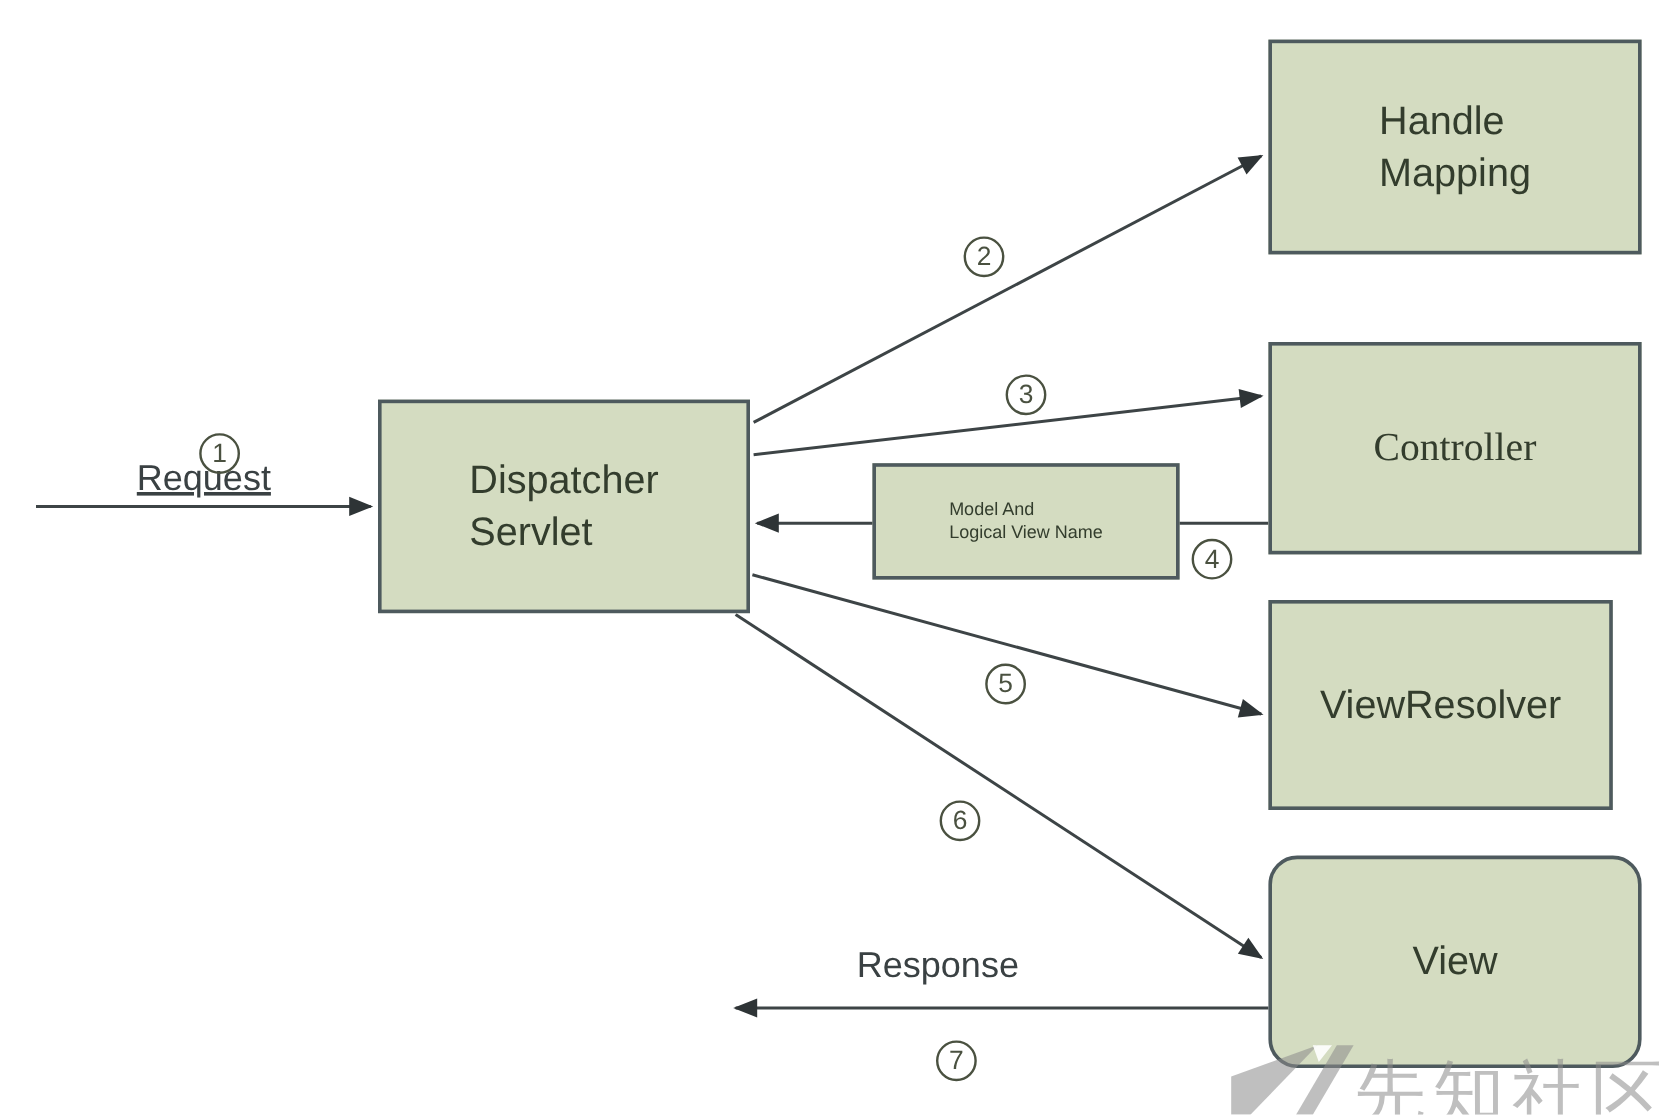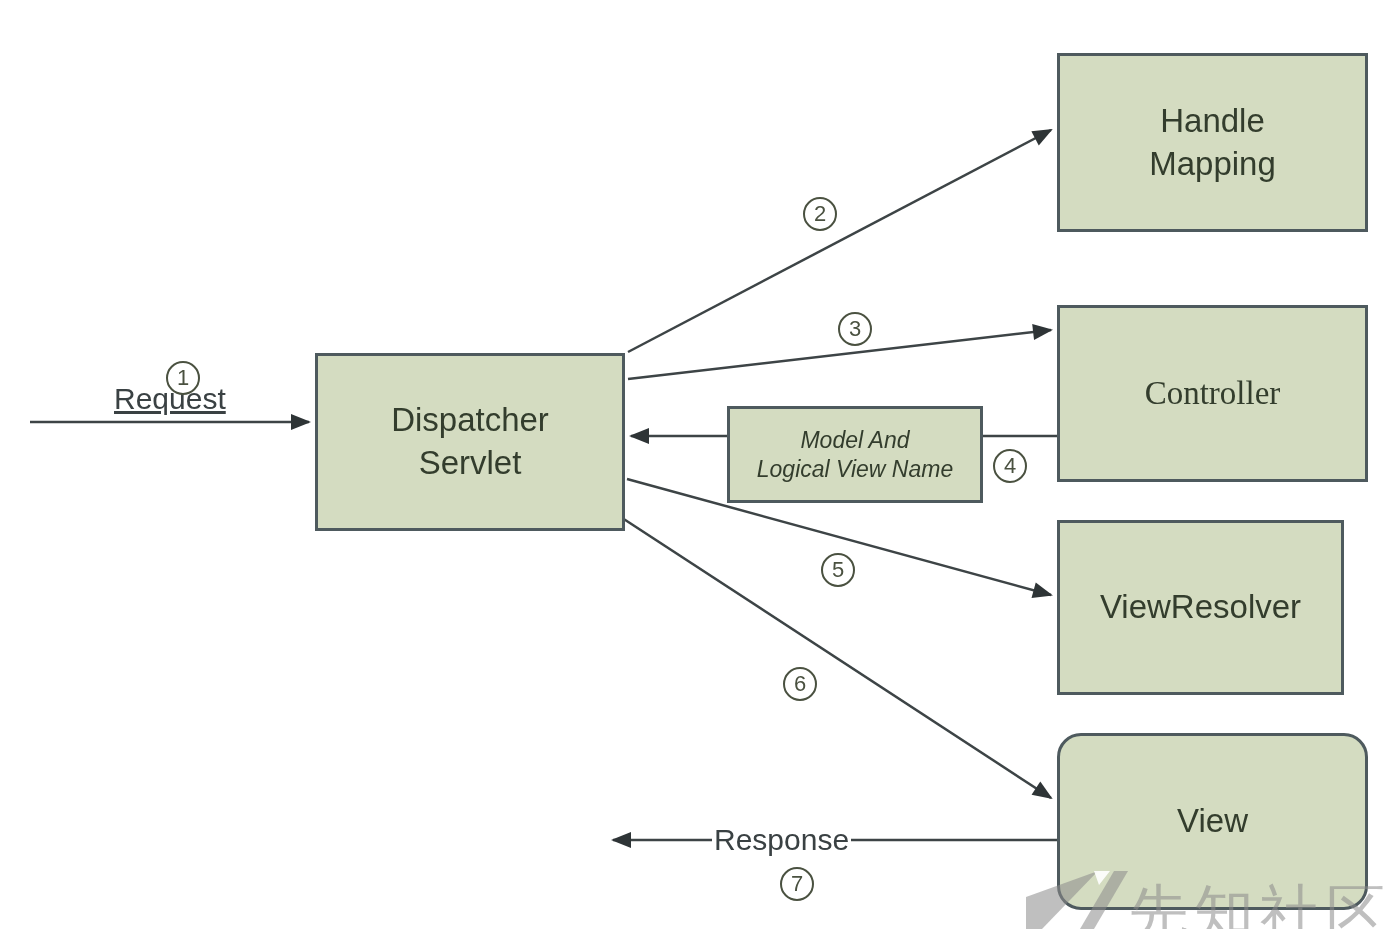--- a/index.html
+++ b/index.html
@@ -22,27 +22,26 @@
     overflow:hidden;
     font-family:"Liberation Sans","DejaVu Sans",sans-serif;
   }
   .wires{position:absolute;inset:0;width:1388px;height:929px;}
   .wires line{stroke:var(--line-color);stroke-width:2.5;}
   .node{
     position:absolute;
     background:var(--box-fill);
     border:3px solid var(--box-border);
     display:flex;align-items:center;justify-content:center;
-    text-align:center;
+    text-align:left;
     color:var(--box-text);
-    margin-top:20px;
   }
   .node span{white-space:pre-line;line-height:1.3;}
   .node.big span{font-size:33px;}
-  .node.small span{font-size:23px;line-height:1.25;font-style:italic;}
+  .node.small span{font-size:15px;line-height:1.25;}
   .flow-label{
     position:absolute;
     background:var(--bg);
     color:var(--label-text);
     font-size:30px;
     line-height:1.1;
     padding:0 2px;
     text-align:center;
     white-space:nowrap;
   }
@@ -115,21 +114,21 @@
 
   <div class="node big" style="left:1057px;top:500px;width:287px;height:175px;">
     <span>ViewResolver</span>
   </div>
 
   <div class="node big" style="left:1057px;top:713px;width:311px;height:177px;border-radius:24px;">
     <span>View</span>
   </div>
 
   <div class="flow-label" style="left:112px;top:382px;text-decoration:underline;">Request</div>
-  <div class="flow-label" style="left:712px;top:823px;">Response</div>
+  <div class="flow-label" style="left:712px;top:788px;">Response</div>
 
   <div class="step" style="left:166px;top:361px;">1</div>
   <div class="step" style="left:803px;top:197px;">2</div>
   <div class="step" style="left:838px;top:312px;">3</div>
   <div class="step" style="left:993px;top:449px;">4</div>
   <div class="step" style="left:821px;top:553px;">5</div>
   <div class="step" style="left:783px;top:667px;">6</div>
   <div class="step" style="left:780px;top:867px;">7</div>
 
   <div class="watermark">

